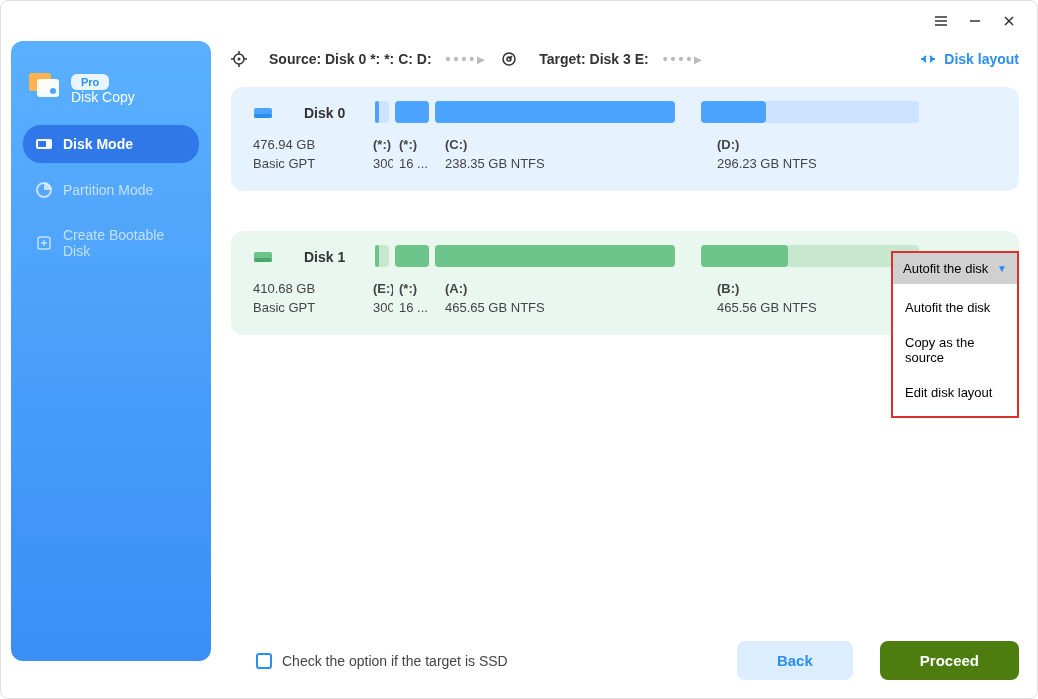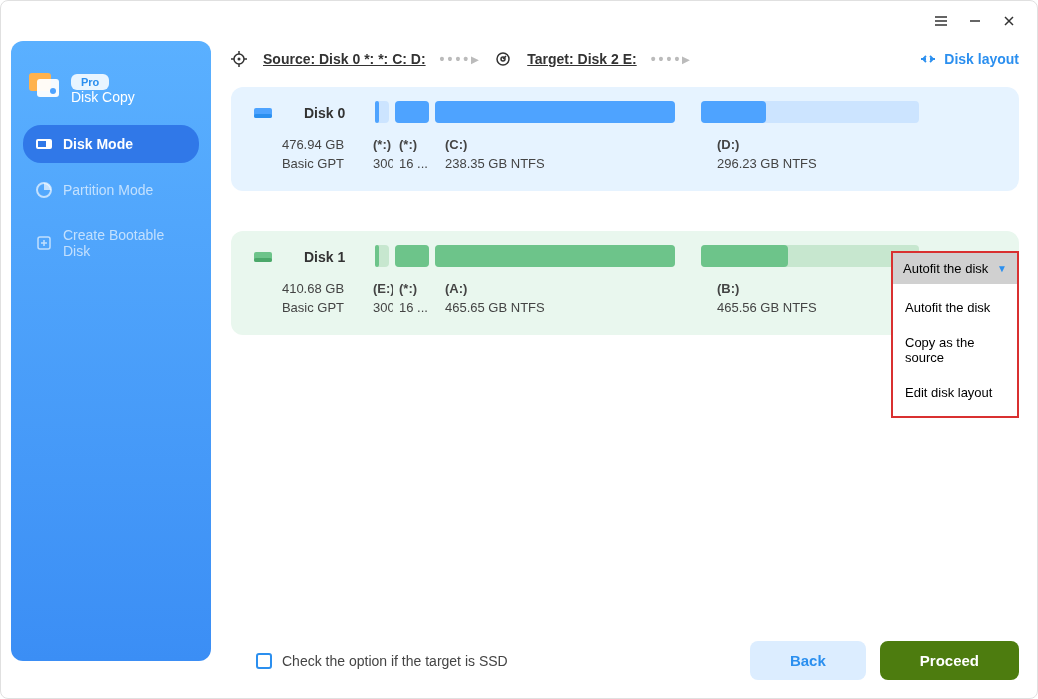--- a/index.html
+++ b/index.html
@@ -16,55 +16,55 @@
 .badge { background: #e8f5ff; color: #2b8fef; font-size: 11px; font-weight: 600; padding: 2px 10px; border-radius: 6px; }
 .app-name { font-size: 14px; font-weight: 400; padding-left: 48px; margin-top: -20px; margin-bottom: 20px; }
 .nav-item { display: flex; align-items: center; gap: 10px; padding: 10px 12px; border-radius: 18px; font-size: 14px; cursor: pointer; margin-bottom: 8px; }
 .nav-item.active { background: #3078e8; font-weight: 600; }
 .nav-item.inactive { color: rgba(255,255,255,0.65); }
 .nav-icon { width: 18px; height: 18px; flex-shrink: 0; }
 
 
 .main { position: absolute; top: 50px; left: 230px; right: 18px; bottom: 18px; }
 .hdr-row { display: flex; align-items: center; gap: 14px; font-size: 14px; color: #333; font-weight: 600; margin-bottom: 20px; }
-.hdr-label { display: flex; align-items: center; gap: 16px; text-decoration: underline; }
+.hdr-label { display: flex; align-items: center; gap: 22px; }
 .hdr-dots { letter-spacing: 3px; color: #bbb; font-weight: 700; }
 .hdr-flex { flex: 1; }
 .disk-layout-btn { color: #2b8fef; display: flex; align-items: center; gap: 8px; cursor: pointer; font-weight: 600; }
 
 
 .disk-card { border-radius: 12px; padding: 18px 22px 20px 22px; margin-bottom: 40px; }
 .disk-card.source { background: #e6f3ff; }
 .disk-card.target { background: #e9f7ee; }
 .disk-title-row { display: flex; align-items: center; gap: 12px; margin-bottom: 8px; }
 .disk-icon { width: 20px; height: 16px; }
 .disk-name { font-weight: 700; font-size: 14px; color: #333; margin-left: 19px; }
 .part-row { display: flex; align-items: stretch; gap: 6px; margin-left: 122px; margin-top: -28px; }
 .part-bar { height: 22px; border-radius: 4px; }
 .source .part-bar { background: #cce4ff; }
 .source .part-bar.filled { background: #4ea3ff; }
 .target .part-bar { background: #c7e7cf; }
 .target .part-bar.filled { background: #6dc48a; }
 .info-row { display: flex; margin-top: 14px; font-size: 13px; color: #444; align-items: flex-start; }
-.disk-info-col { width: 120px; text-align: center; }
+.disk-info-col { width: 120px; }
 .disk-info-col div:first-child { margin-bottom: 4px; }
 .part-cols { display: flex; gap: 6px; }
 .part-col { overflow: hidden; white-space: nowrap; text-overflow: ellipsis; }
 .part-col .lbl { font-weight: 700; margin-bottom: 4px; }
 .part-col .sz { font-size: 13px; }
 
 
 .dropdown { position: absolute; top: 200px; right: 0; width: 128px; border: 2px solid #d93030; background: #fff; z-index: 20; font-size: 13px; }
 .dropdown-selected { background: #d0d0d0; padding: 8px 10px; display: flex; justify-content: space-between; align-items: center; cursor: pointer; }
 .dropdown-tri { color: #2b8fef; font-size: 10px; }
 .dropdown-list { padding: 6px 0; }
 .dropdown-item { padding: 10px 12px; cursor: pointer; }
 
 
-.footer { position: absolute; bottom: 18px; left: 255px; right: 18px; display: flex; align-items: center; gap: 14px; }
+.footer { position: absolute; bottom: 18px; left: 255px; right: 18px; display: flex; align-items: center; gap: 27px; }
 .checkbox-wrap { display: flex; align-items: center; gap: 10px; font-size: 14px; color: #444; cursor: pointer; }
 .checkbox-box { width: 16px; height: 16px; border: 2px solid #2b8fef; border-radius: 3px; background: #fff; }
 .btn { padding: 11px 40px; border-radius: 8px; font-size: 15px; font-weight: 600; cursor: pointer; border: none; }
 .btn.back { background: #dcedff; color: #2b8fef; }
 .btn.proceed { background: #4d7c0f; color: #fff; }
 </style>
 </head>
 <body>
 
 <div class="titlebar">
@@ -129,21 +129,21 @@
         </svg>
       <span>Source: Disk 0 *: *: C: D:</span>
     </div>
     <span class="hdr-dots">••••▸</span>
     <div class="hdr-label">
       <svg width="16" height="16" viewBox="0 0 16 16">
           <circle cx="8" cy="8" r="6" fill="none" stroke="#333" stroke-width="1.5"></circle>
           <circle cx="8" cy="8" r="2" fill="none" stroke="#333" stroke-width="1.5"></circle>
           <path d="M11 5l-3 3" stroke="#333" stroke-width="1.5"></path>
         </svg>
-      <span>Target: Disk 2 E:</span>
+      <span>Target: Disk 3 E:</span>
     </div>
     <span class="hdr-dots">••••▸</span>
     <div class="hdr-flex"></div>
     <div class="disk-layout-btn">
       <svg width="16" height="16" viewBox="0 0 16 16">
           <path d="M1 8h5M10 8h5M6 5l-3 3 3 3M10 5l3 3-3 3" stroke="#2b8fef" stroke-width="1.8" fill="none"></path>
         </svg>
       <span>Disk layout</span>
     </div>
   </div>

